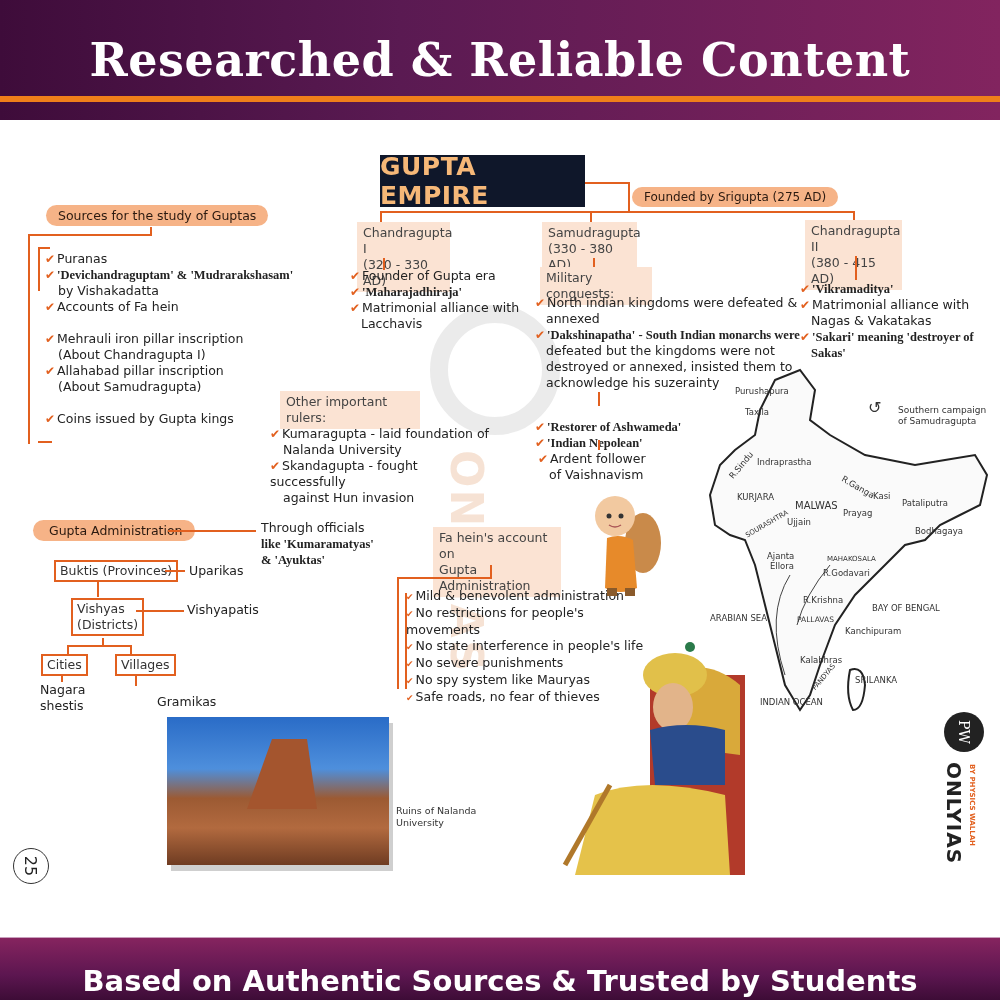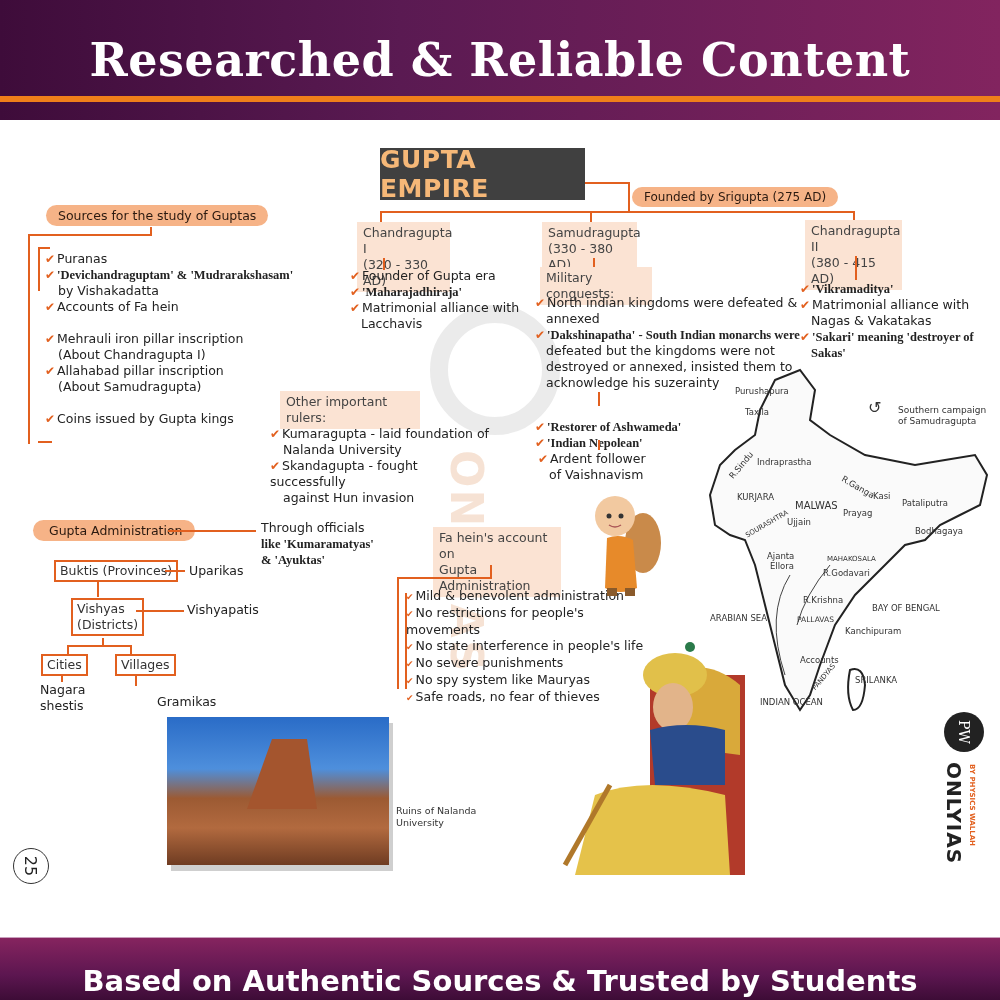--- a/index.html
+++ b/index.html
@@ -18,21 +18,21 @@
   .ftr span { color: #fff; font-weight: bold; font-size: 29px; font-family: "DejaVu Sans", sans-serif; margin-top: 24px; }
 
   .abs { position: absolute; }
   .t { font-size: 12.5px; line-height: 16px; color: #222; }
   .b { font-weight: bold; font-family: Liberation Serif, serif; }
   .ck { color: #e2601f; font-weight: bold; margin-right: 2px; font-size: 12px; }
   .line { position: absolute; background: #e2601f; }
 
   .pill { position: absolute; background: #f6b387; border-radius: 12px; font-size: 12.5px; padding: 3px 12px; color: #2b1a10; white-space: nowrap; }
   .box { position: absolute; background: #fbe3d3; font-size: 12.5px; line-height: 16px; padding: 3px 6px; color: #444; }
-  .title-box { position: absolute; left: 380px; top: 148px; width: 205px; height: 52px; background: #404040;
+  .title-box { position: absolute; left: 380px; top: 155px; width: 205px; height: 52px; background: #0f172a;
     color: #f6b878; font-weight: bold; font-size: 25px; display: flex; align-items: center; justify-content: center; letter-spacing: 0.5px; }
 
   .obox { position: absolute; border: 2px solid #e2601f; background: #fff; font-size: 12.5px; line-height: 16px; padding: 1px 4px; color: #333; }
 
   .watermark { position: absolute; left: 430px; top: 305px; width: 130px; height: 130px; border-radius: 50%; border: 18px solid #e6e6e6; opacity: 0.8; }
   .wm-text { position: absolute; left: 452px; top: 450px; width: 40px; font-size: 44px; font-weight: bold; color: #f3d7c2; writing-mode: vertical-rl; letter-spacing: 2px; opacity: 0.7; }
 
   .nalanda { position: absolute; left: 167px; top: 717px; width: 222px; height: 148px;
     background: linear-gradient(180deg, #2a6cc7 0%, #4e8fdc 35%, #9c5a33 55%, #b26a3f 75%, #6f3c22 100%);
     box-shadow: 4px 6px 0 #cfcfcf; }
@@ -252,21 +252,21 @@
   <div class="map-label" style="left:38px;top:155px;transform:rotate(-30deg);font-size:7px;">SOURASHTRA</div>
   <div class="map-label" style="left:62px;top:186px;">Ajanta</div>
   <div class="map-label" style="left:65px;top:196px;">Ellora</div>
   <div class="map-label" style="left:122px;top:190px;font-size:7px;">MAHAKOSALA</div>
   <div class="map-label" style="left:118px;top:203px;">R.Godavari</div>
   <div class="map-label" style="left:98px;top:230px;">R.Krishna</div>
   <div class="map-label" style="left:92px;top:250px;font-size:7.5px;">PALLAVAS</div>
   <div class="map-label" style="left:140px;top:261px;">Kanchipuram</div>
   <div class="map-label" style="left:5px;top:248px;">ARABIAN SEA</div>
   <div class="map-label" style="left:167px;top:238px;">BAY OF BENGAL</div>
-  <div class="map-label" style="left:95px;top:290px;">Accounts</div>
+  <div class="map-label" style="left:95px;top:290px;">Kalabhras</div>
   <div class="map-label" style="left:103px;top:308px;transform:rotate(-50deg);font-size:7px;">PANDYAS</div>
   <div class="map-label" style="left:150px;top:310px;">SRILANKA</div>
   <div class="map-label" style="left:55px;top:332px;">INDIAN OCEAN</div>
 </div>
 <div class="abs" style="left:898px;top:405px;font-size:9px;line-height:11px;color:#333;">
   <div>Southern campaign</div>
   <div>of Samudragupta</div>
 </div>
 <div class="abs" style="left:868px;top:398px;font-size:16px;color:#333;">↺</div>
 

